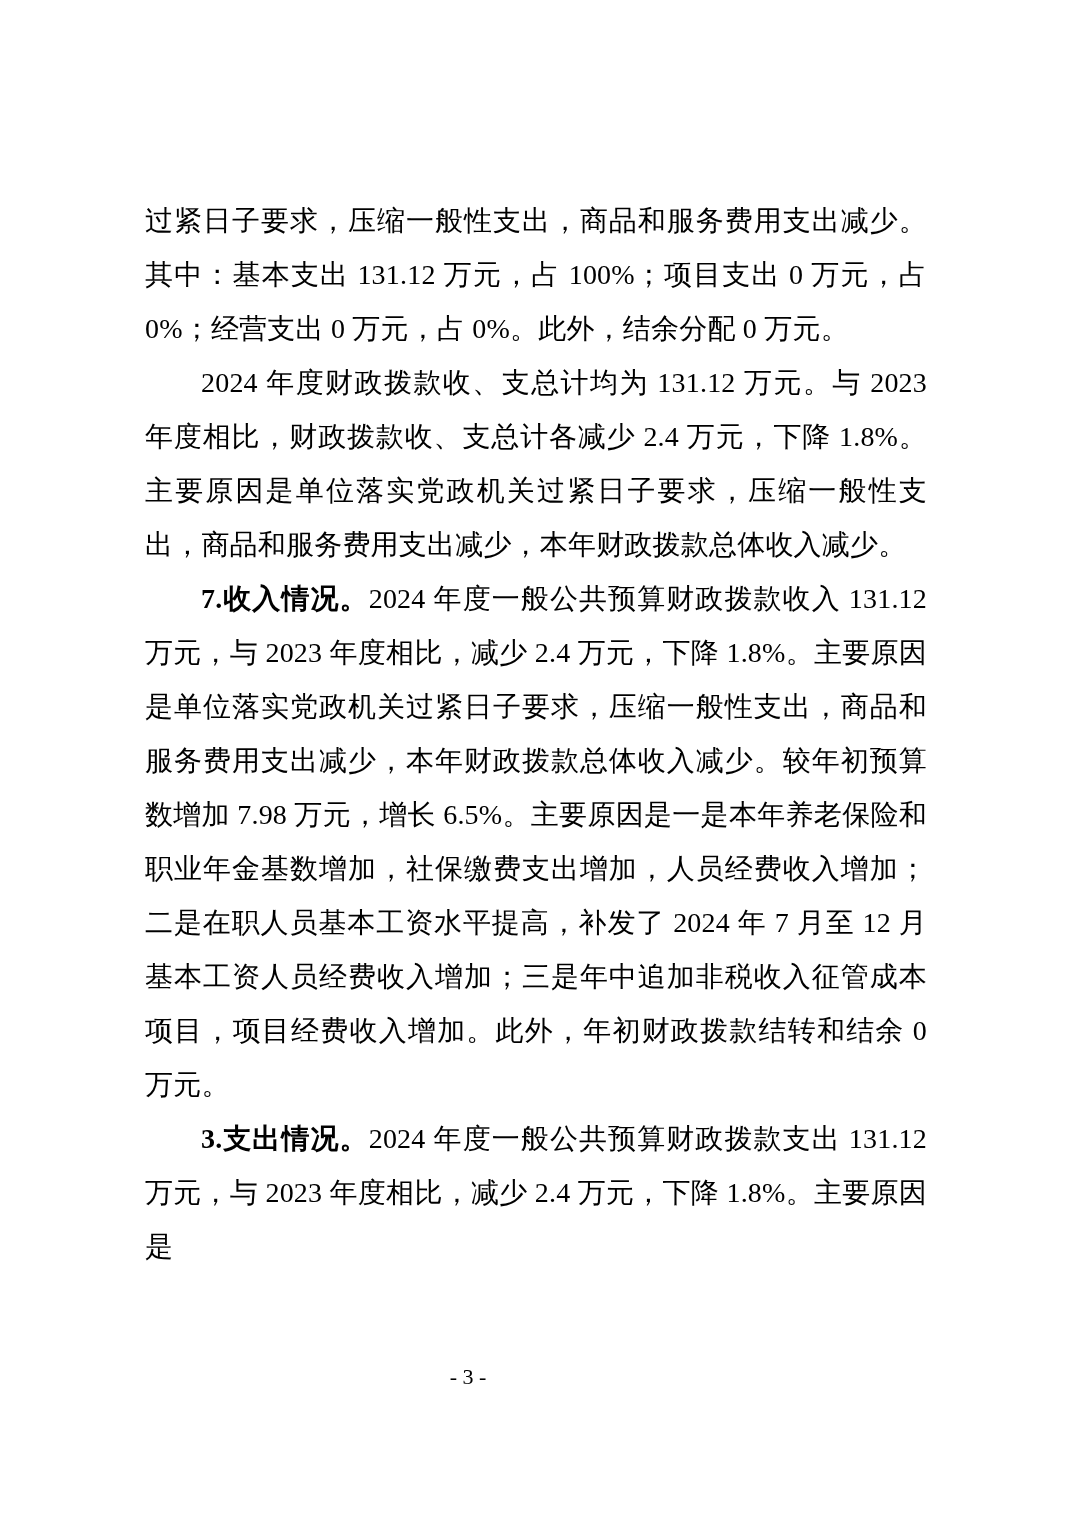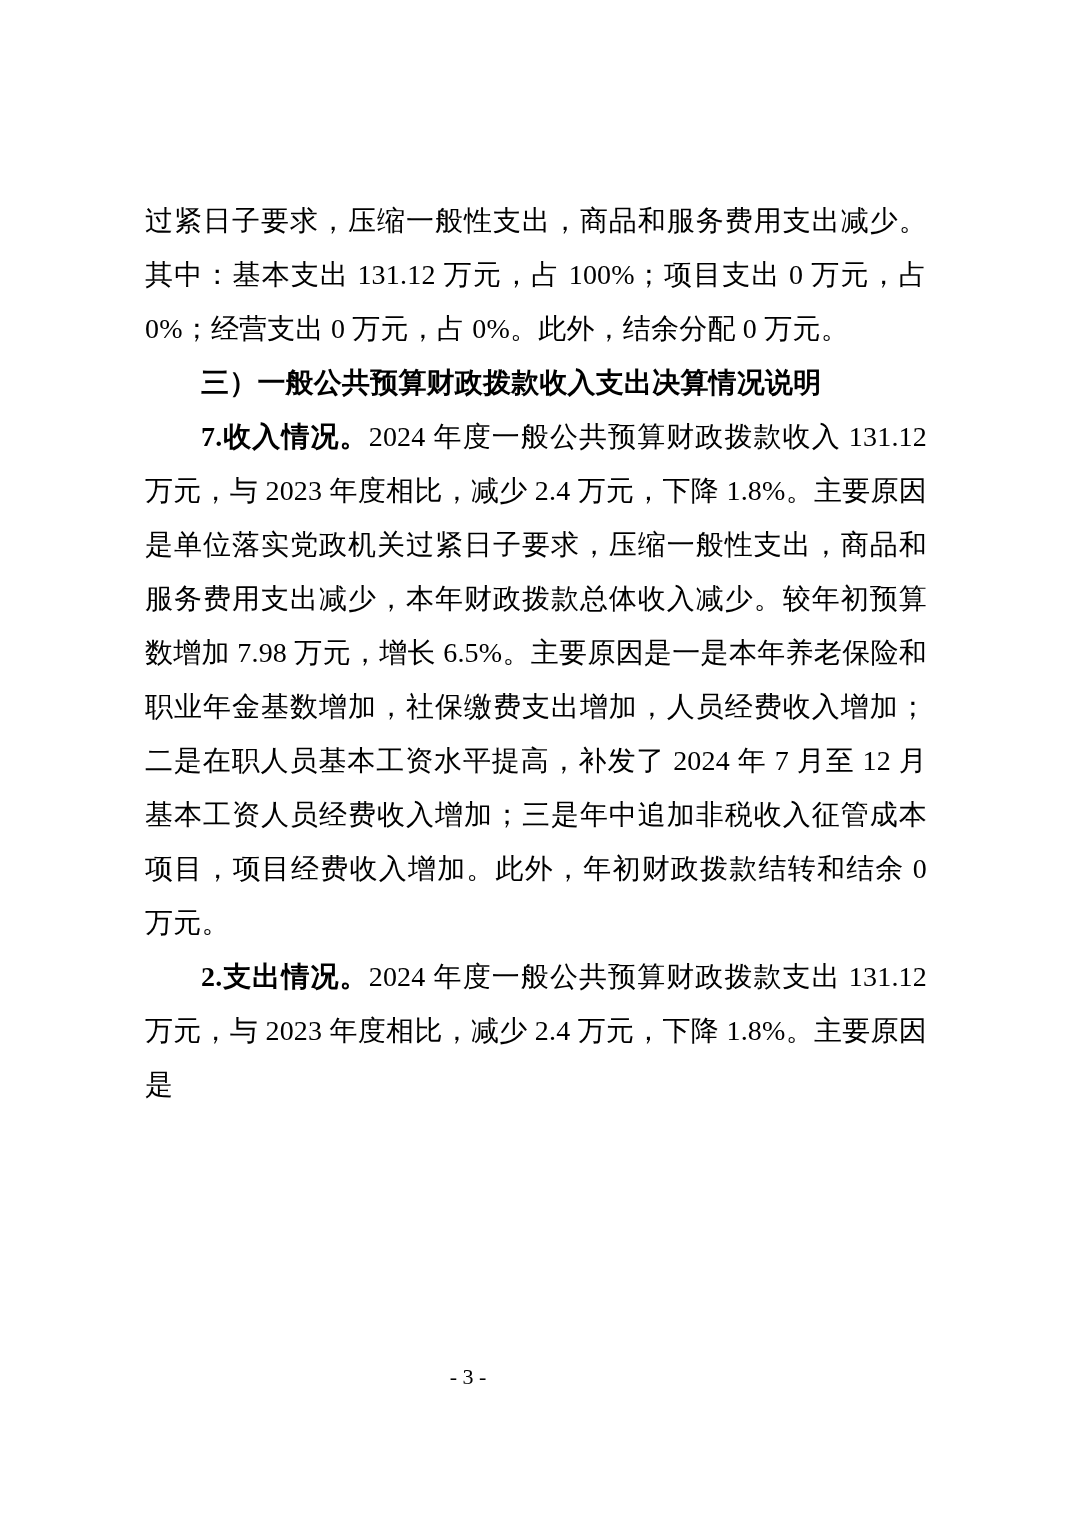--- a/index.html
+++ b/index.html
@@ -47,20 +47,20 @@
     line-height: 30px;
     color: #000000;
   }
 </style>
 </head>
 <body>
 
 <div class="page">
   <div class="doc-body">
       <p class="para"><span>过紧日子要求，压缩一般性支出，商品和服务费用支出减少。其中：基本支出 131.12 万元，占 100%；项目支出 0 万元，占 0%；经营支出 0 万元，占 0%。此外，结余分配 0 万元。</span></p>
-      <p class="para indent"><span class="bold">三）一般公共预算财政拨款收入支出决算情况说明</span></p>
+      <p class="para indent"><span>2024 年度财政拨款收、支总计均为 131.12 万元。与 2023 年度相比，财政拨款收、支总计各减少 2.4 万元，下降 1.8%。主要原因是单位落实党政机关过紧日子要求，压缩一般性支出，商品和服务费用支出减少，本年财政拨款总体收入减少。</span></p>
       <p class="para indent"><span class="bold">7.收入情况。</span><span>2024 年度一般公共预算财政拨款收入 131.12 万元，与 2023 年度相比，减少 2.4 万元，下降 1.8%。主要原因是单位落实党政机关过紧日子要求，压缩一般性支出，商品和服务费用支出减少，本年财政拨款总体收入减少。较年初预算数增加 7.98 万元，增长 6.5%。主要原因是一是本年养老保险和职业年金基数增加，社保缴费支出增加，人员经费收入增加；二是在职人员基本工资水平提高，补发了 2024 年 7 月至 12 月基本工资人员经费收入增加；三是年中追加非税收入征管成本项目，项目经费收入增加。此外，年初财政拨款结转和结余 0 万元。</span></p>
-      <p class="para indent"><span class="bold">2.支出情况。</span><span>2024 年度一般公共预算财政拨款支出 131.12 万元，与 2023 年度相比，减少 2.4 万元，下降 1.8%。主要原因是</span></p>
+      <p class="para indent"><span class="bold">3.支出情况。</span><span>2024 年度一般公共预算财政拨款支出 131.12 万元，与 2023 年度相比，减少 2.4 万元，下降 1.8%。主要原因是</span></p>
     </div>
   <div class="page-footer">
     <span>- 3 -</span>
   </div>
 </div>
 
 </body></html>

